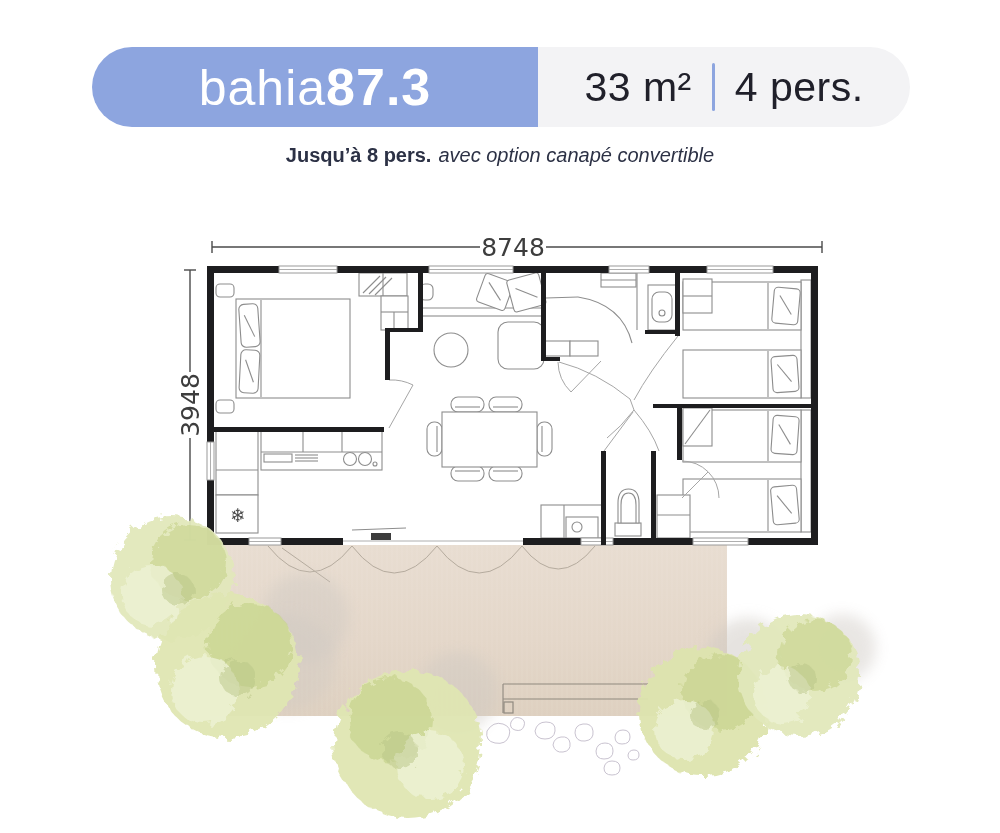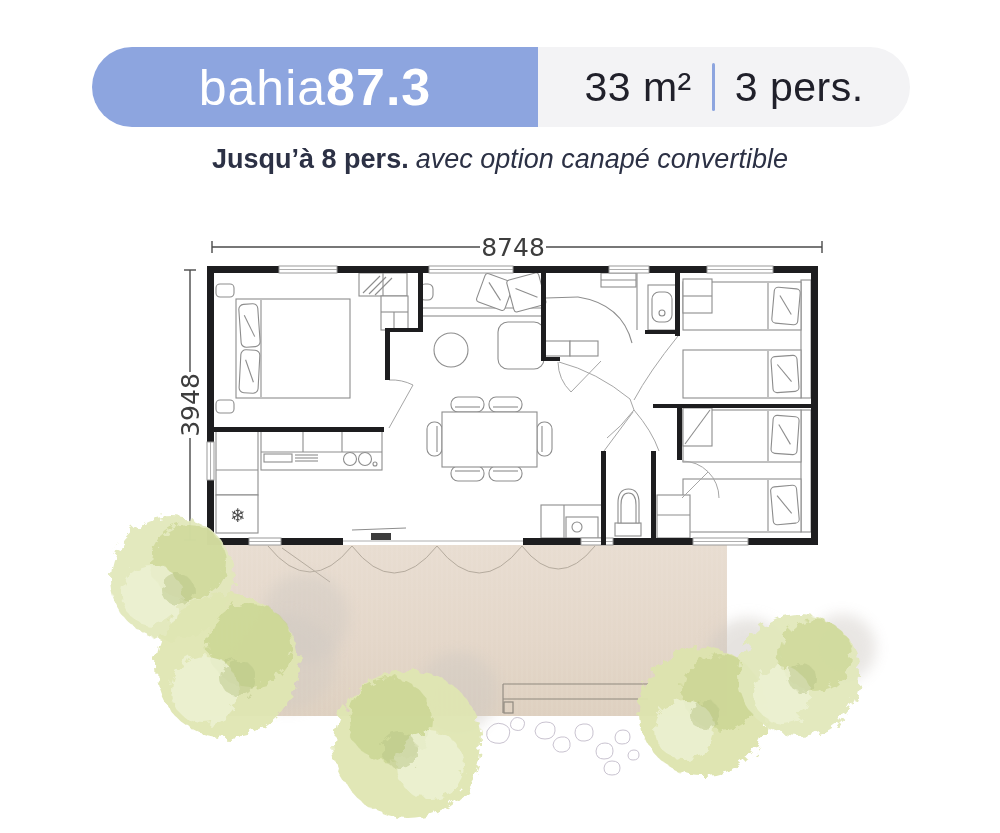--- a/index.html
+++ b/index.html
@@ -16,21 +16,21 @@
   .model-title{font-family:Liberation Sans, sans-serif;color:#fff;font-size:50px;line-height:1;
     letter-spacing:1px;display:flex;align-items:baseline;}
   .model-name{font-weight:400;}
   .model-number{font-weight:600;font-size:52px;}
   .pill-gray{position:absolute;left:538px;top:47px;width:372px;height:80px;
     background:var(--badge_bg);border-radius:0 40px 40px 0;
     display:flex;align-items:center;justify-content:center;gap:20px;}
   .spec{color:var(--text_dark);font-size:41px;letter-spacing:0.5px;}
   .spec-divider{width:3px;height:48px;background:var(--brand_blue);border-radius:2px;}
   .subtitle{position:absolute;left:0;top:144px;width:100%;text-align:center;
-    color:var(--subtitle);font-size:27px;}
+    color:var(--subtitle);font-size:20px;}
   .subtitle .b{font-weight:700;}
   .subtitle .i{font-style:italic;margin-left:7px;font-weight:400;}
   
   .plan{position:absolute;left:0;top:0;width:1000px;height:833px;}
   .wall{fill:var(--wall);}
   .win{fill:#fff;stroke:#9a9a9a;stroke-width:1;}
   .winline{stroke:#9a9a9a;stroke-width:0.8;fill:none;}
   .fl{stroke:var(--line);fill:none;stroke-width:1.1;}
   .ff{fill:#fff;stroke:var(--line);stroke-width:1.1;}
   .sketch{stroke:#a6a6a6;fill:none;stroke-width:1;}
@@ -48,21 +48,21 @@
 
   <div class="pill-blue">
     <div class="model-title">
       <span class="model-name">bahia</span>
       <span class="model-number">87.3</span>
     </div>
   </div>
   <div class="pill-gray">
     <span class="spec">33 m²</span>
     <span class="spec-divider"></span>
-    <span class="spec">3 pers.</span>
+    <span class="spec">4 pers.</span>
   </div>
   <div class="subtitle">
     <span class="b">Jusqu’à 8 pers.</span><span class="i">avec option canapé convertible</span>
   </div>
 
   <svg class="plan" viewBox="0 0 1000 833">
     <defs>
       <filter id="rough" x="-30%" y="-30%" width="160%" height="160%">
         <feTurbulence type="fractalNoise" baseFrequency="0.11" numOctaves="2" result="n"></feTurbulence>
         <feDisplacementMap in="SourceGraphic" in2="n" scale="14"></feDisplacementMap>

